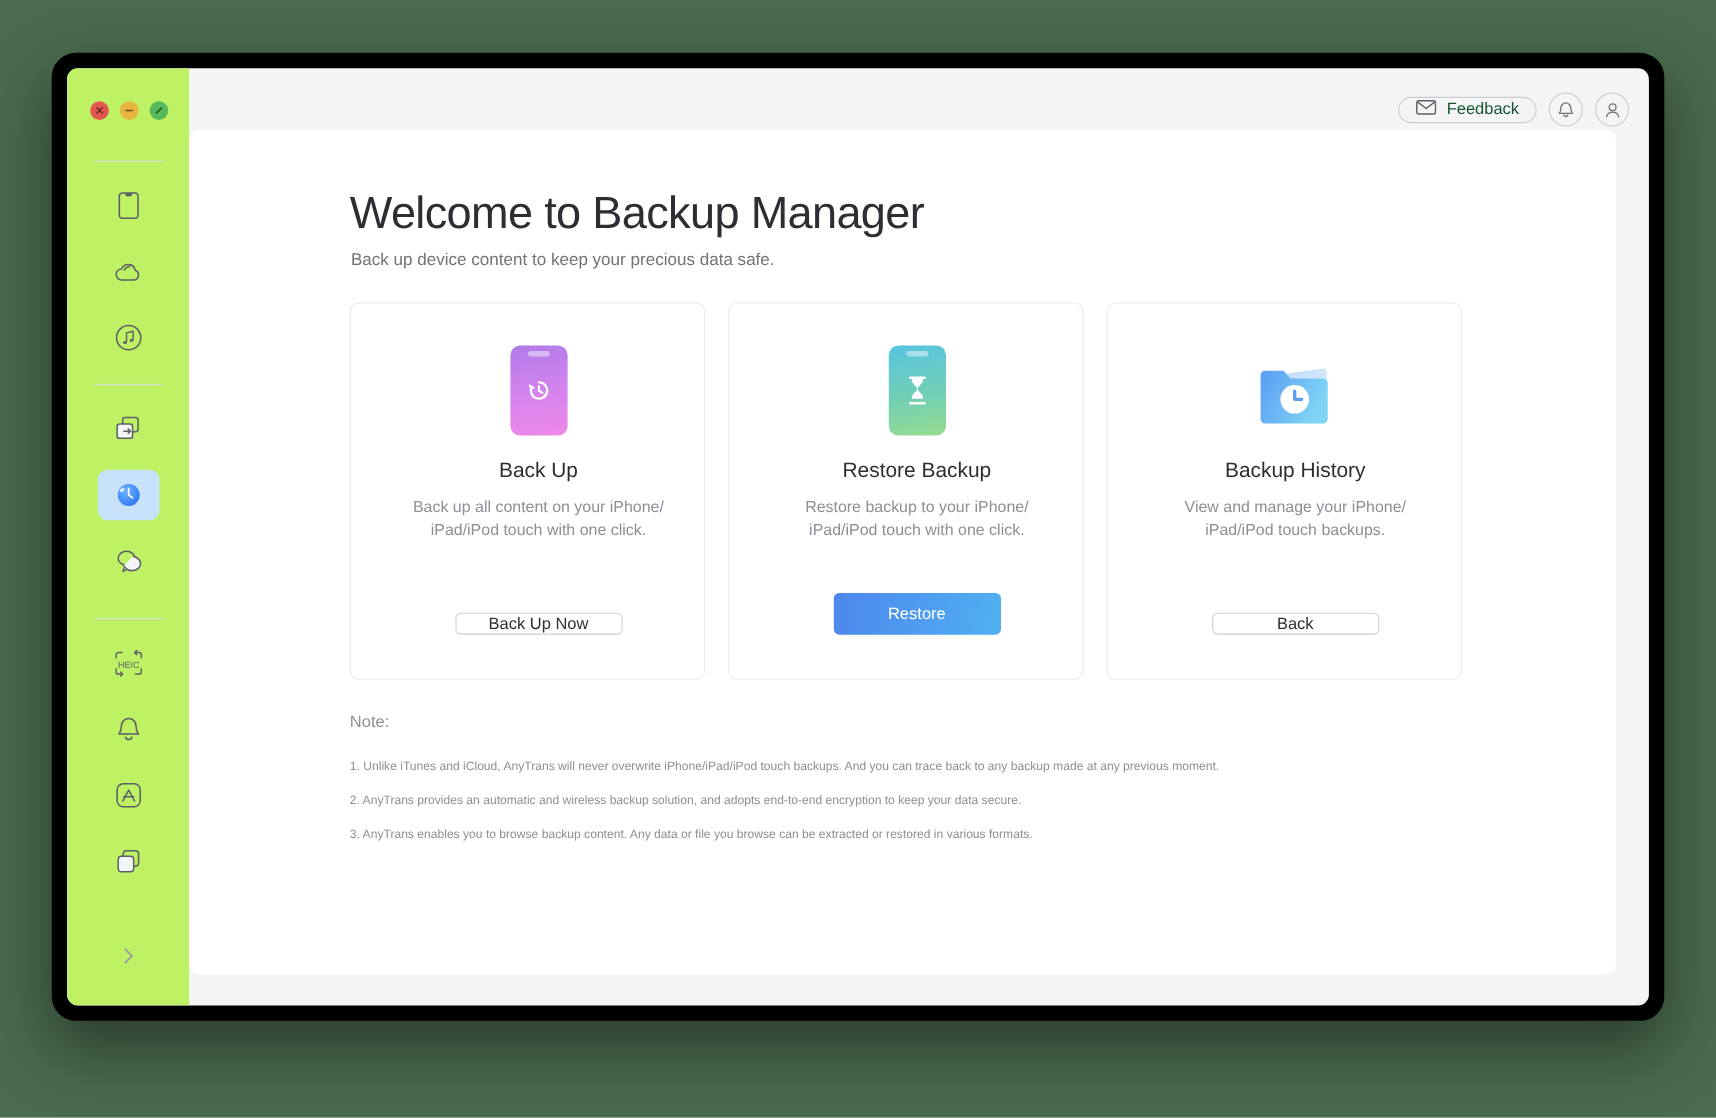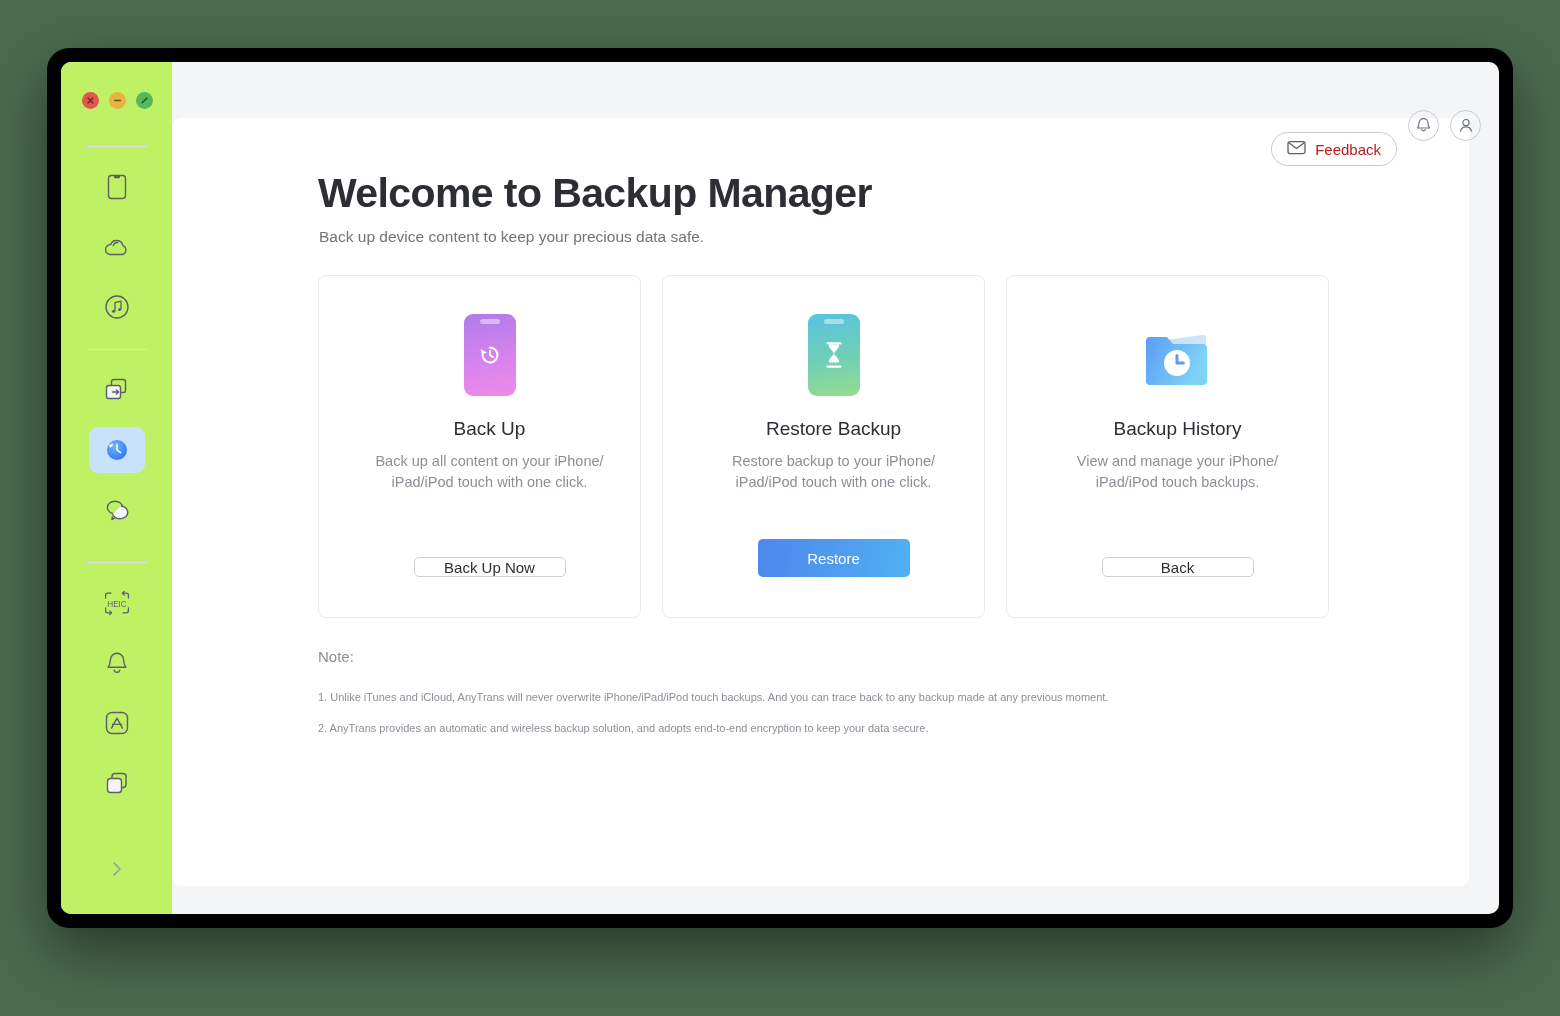--- a/index.html
+++ b/index.html
@@ -101,33 +101,32 @@
   .topbar {
     position: absolute;
     right: 18px;
     top: 22px;
     display: flex;
     align-items: center;
     gap: 11px;
     z-index: 20;
   }
   .feedback-btn {
-    height: 34px;
+    height: 24px;
     display: flex;
     align-items: center;
     gap: 9px;
     padding: 0 15px;
     border: 1px solid #c9cbd0;
     border-radius: 17px;
     background: transparent;
-    color: #b91c1c;
+    color: #14532d;
     font-size: 15px;
     font-family: "Liberation Sans", sans-serif;
     cursor: pointer;
-    margin-top: 48px;
   }
   .icon-circle {
     width: 31px; height: 31px;
     border: 1px solid #c9cbd0;
     border-radius: 50%;
     display: flex; align-items: center; justify-content: center;
     cursor: pointer;
   }
 
   
@@ -142,21 +141,21 @@
     top: 56px;
     right: 30px;
     bottom: 28px;
     background: #ffffff;
     border-radius: 9px;
   }
 
   .page-title {
     margin: 52px 0 0 146px;
     font-size: 41px;
-    font-weight: bold;
+    font-weight: normal;
     color: #2c2e33;
     letter-spacing: -0.6px;
   }
   .page-subtitle {
     margin: 11px 0 0 147px;
     font-size: 15.5px;
     color: #737373;
   }
 
   
@@ -488,19 +487,20 @@
               <button class="btn-outline">Back</button>
             </div>
           </div>
 
         </div>
 
         <div class="note">
           <div class="note-label">Note:</div>
           <div class="note-item">1. Unlike iTunes and iCloud, AnyTrans will never overwrite iPhone/iPad/iPod touch backups. And you can trace back to any backup made at any previous moment.</div>
           <div class="note-item">2. AnyTrans provides an automatic and wireless backup solution, and adopts end-to-end encryption to keep your data secure.</div>
+          <div class="note-item">3. AnyTrans enables you to browse backup content. Any data or file you browse can be extracted or restored in various formats.</div>
         </div>
 
       </div>
     </div>
 
   </div>
 </div>
 
 </body></html>

